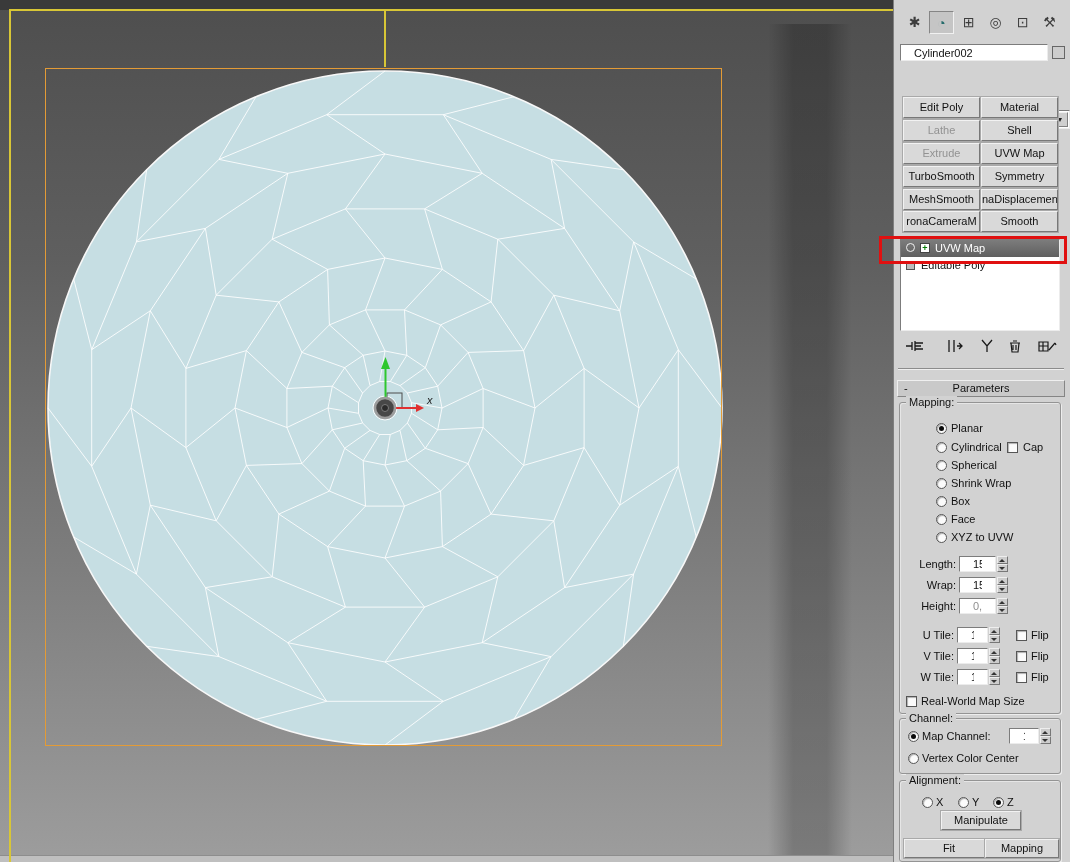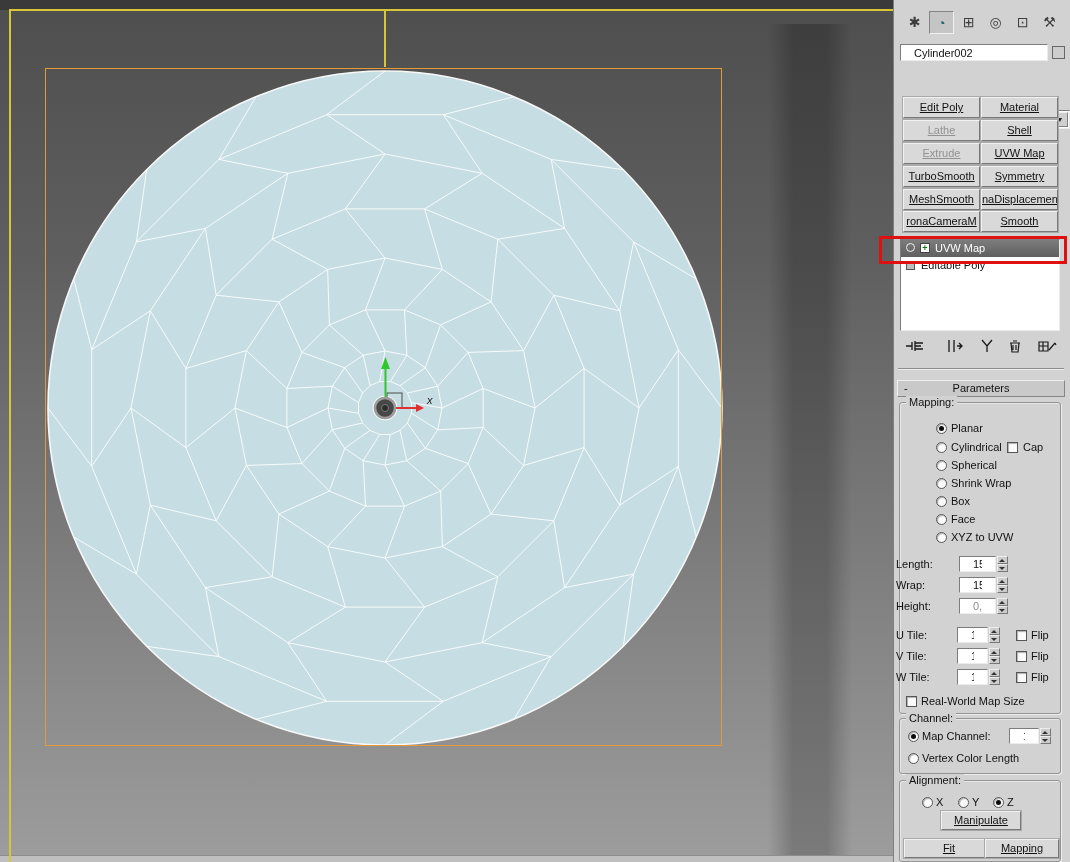--- a/index.html
+++ b/index.html
@@ -29,21 +29,21 @@
   .tab.active{border:1px solid;border-color:#858585 #f1f1f1 #f1f1f1 #858585;background:#c5c5c5;color:#246b6b;}
   .input{position:absolute;background:#fff;border:1px solid;border-color:#7c7c7c #ececec #ececec #7c7c7c;
     font-size:11px;padding:0 13px;font-family:"Liberation Sans",sans-serif;color:#111;}
   .swatch{position:absolute;left:158px;top:46px;width:13px;height:13px;background:#cdcdcd;border:1px solid #666;}
   .combo{position:absolute;left:16px;top:70px;width:160px;height:19px;background:#fff;
     border:1px solid;border-color:#7c7c7c #ececec #ececec #7c7c7c;line-height:17px;padding-left:4px;margin-top:40px;}
   .combo-arrow{position:absolute;right:1px;top:1px;width:16px;height:15px;background:#cfcfcf;
     border:1px solid;border-color:#f0f0f0 #808080 #808080 #f0f0f0;font-size:7px;text-align:center;line-height:14px;color:#222;}
   .btn{position:absolute;width:77px;height:21px;background:#d9d9d9;border:1px solid;
     border-color:#f2f2f2 #787878 #787878 #f2f2f2;outline:1px solid #a9a9a9;
-    font-size:11px;text-align:center;line-height:19px;overflow:hidden;white-space:nowrap;text-decoration:underline;}
+    font-size:11px;text-align:center;line-height:19px;overflow:hidden;white-space:nowrap;}
   .btn.disabled{color:#929292;}
   .listbox{position:absolute;left:6px;top:239px;width:160px;height:92px;background:#fff;
     border:1px solid;border-color:#7c7c7c #ececec #ececec #7c7c7c;overflow:hidden;}
   .stack-row{position:relative;height:17px;line-height:17px;white-space:nowrap;color:#111;}
   .stack-row.selected{background:linear-gradient(180deg,#7c7c7c,#5f5f5f);color:#fff;}
   .bulb{position:absolute;left:5px;top:3px;width:9px;height:9px;border-radius:50%;border:1.5px solid #f2f2f2;}
   .modicon{position:absolute;left:19px;top:3px;width:10px;height:10px;background:#fff;border:1px solid #444;
     font-size:9px;line-height:9px;text-align:center;color:#067d06;font-weight:bold;}
   .modicon2{position:absolute;left:5px;top:4px;width:9px;height:9px;background:#bdbdbd;border:1px solid #555;}
   .stack-label{position:absolute;left:34px;}
@@ -56,21 +56,21 @@
   .rollout .minus{position:absolute;left:6px;top:0;}
   .group{position:absolute;border:1px solid #949494;border-radius:3px;
     box-shadow:1px 1px 0 rgba(255,255,255,.6), inset 1px 1px 0 rgba(255,255,255,.45);}
   .group-label{position:absolute;background:#d2d2d2;padding:0 3px;line-height:12px;}
   .radio{position:absolute;width:11px;height:11px;border-radius:50%;background:#fbfbfb;border:1px solid #565656;
     box-shadow:inset 1px 1px 1px rgba(0,0,0,.3);}
   .radio.on::after{content:"";position:absolute;left:2px;top:2px;width:5px;height:5px;border-radius:50%;background:#0a0a0a;}
   .checkbox{position:absolute;width:11px;height:11px;background:#fbfbfb;border:1px solid #565656;
     box-shadow:inset 1px 1px 1px rgba(0,0,0,.3);}
   .lbl{position:absolute;white-space:nowrap;line-height:14px;}
-  .lbl.right{text-align:left;}
+  .lbl.right{text-align:right;}
   .spin{position:absolute;width:11px;height:16px;}
   .spin .up,.spin .dn{position:absolute;left:0;width:11px;height:8px;background:#cdcdcd;
     border:1px solid;border-color:#eee #777 #777 #eee;}
   .spin .up{top:0;} .spin .dn{top:8px;}
   .spin .up::after{content:"";position:absolute;left:1px;top:2px;border-left:3px solid transparent;
     border-right:3px solid transparent;border-bottom:3px solid #333;}
   .spin .dn::after{content:"";position:absolute;left:1px;top:2px;border-left:3px solid transparent;
     border-right:3px solid transparent;border-top:3px solid #333;}
   .disabled-text{color:#8f8f8f;}
   .annotation{position:absolute;left:879px;top:236px;width:188px;height:28px;border:3px solid #e01010;z-index:60;}
@@ -266,21 +266,21 @@
     <div class="group" style="left:5px;top:718px;width:162px;height:56px"></div>
     <span class="group-label" style="left:12px;top:712px">Channel:</span>
     <span class="radio on" style="left:14px;top:731px"></span>
     <span class="lbl" style="left:28px;top:729px">Map Channel:</span>
     <input class="input" style="left: 115px; top: 728px; width: 30px; height: 16px;" value="1">
     <span class="spin" style="left:146px;top:728px">
         <span class="up"></span>
         <span class="dn"></span>
       </span>
     <span class="radio" style="left:14px;top:753px"></span>
-    <span class="lbl" style="left:28px;top:751px">Vertex Color Length</span>
+    <span class="lbl" style="left:28px;top:751px">Vertex Color Center</span>
 
     <div class="group" style="left:5px;top:780px;width:162px;height:82px"></div>
     <span class="group-label" style="left:12px;top:774px">Alignment:</span>
     <span class="radio" style="left:28px;top:797px"></span>
     <span class="lbl" style="left:42px;top:795px">X</span>
     <span class="radio" style="left:64px;top:797px"></span>
     <span class="lbl" style="left:78px;top:795px">Y</span>
     <span class="radio on" style="left:99px;top:797px"></span>
     <span class="lbl" style="left:113px;top:795px">Z</span>
 

